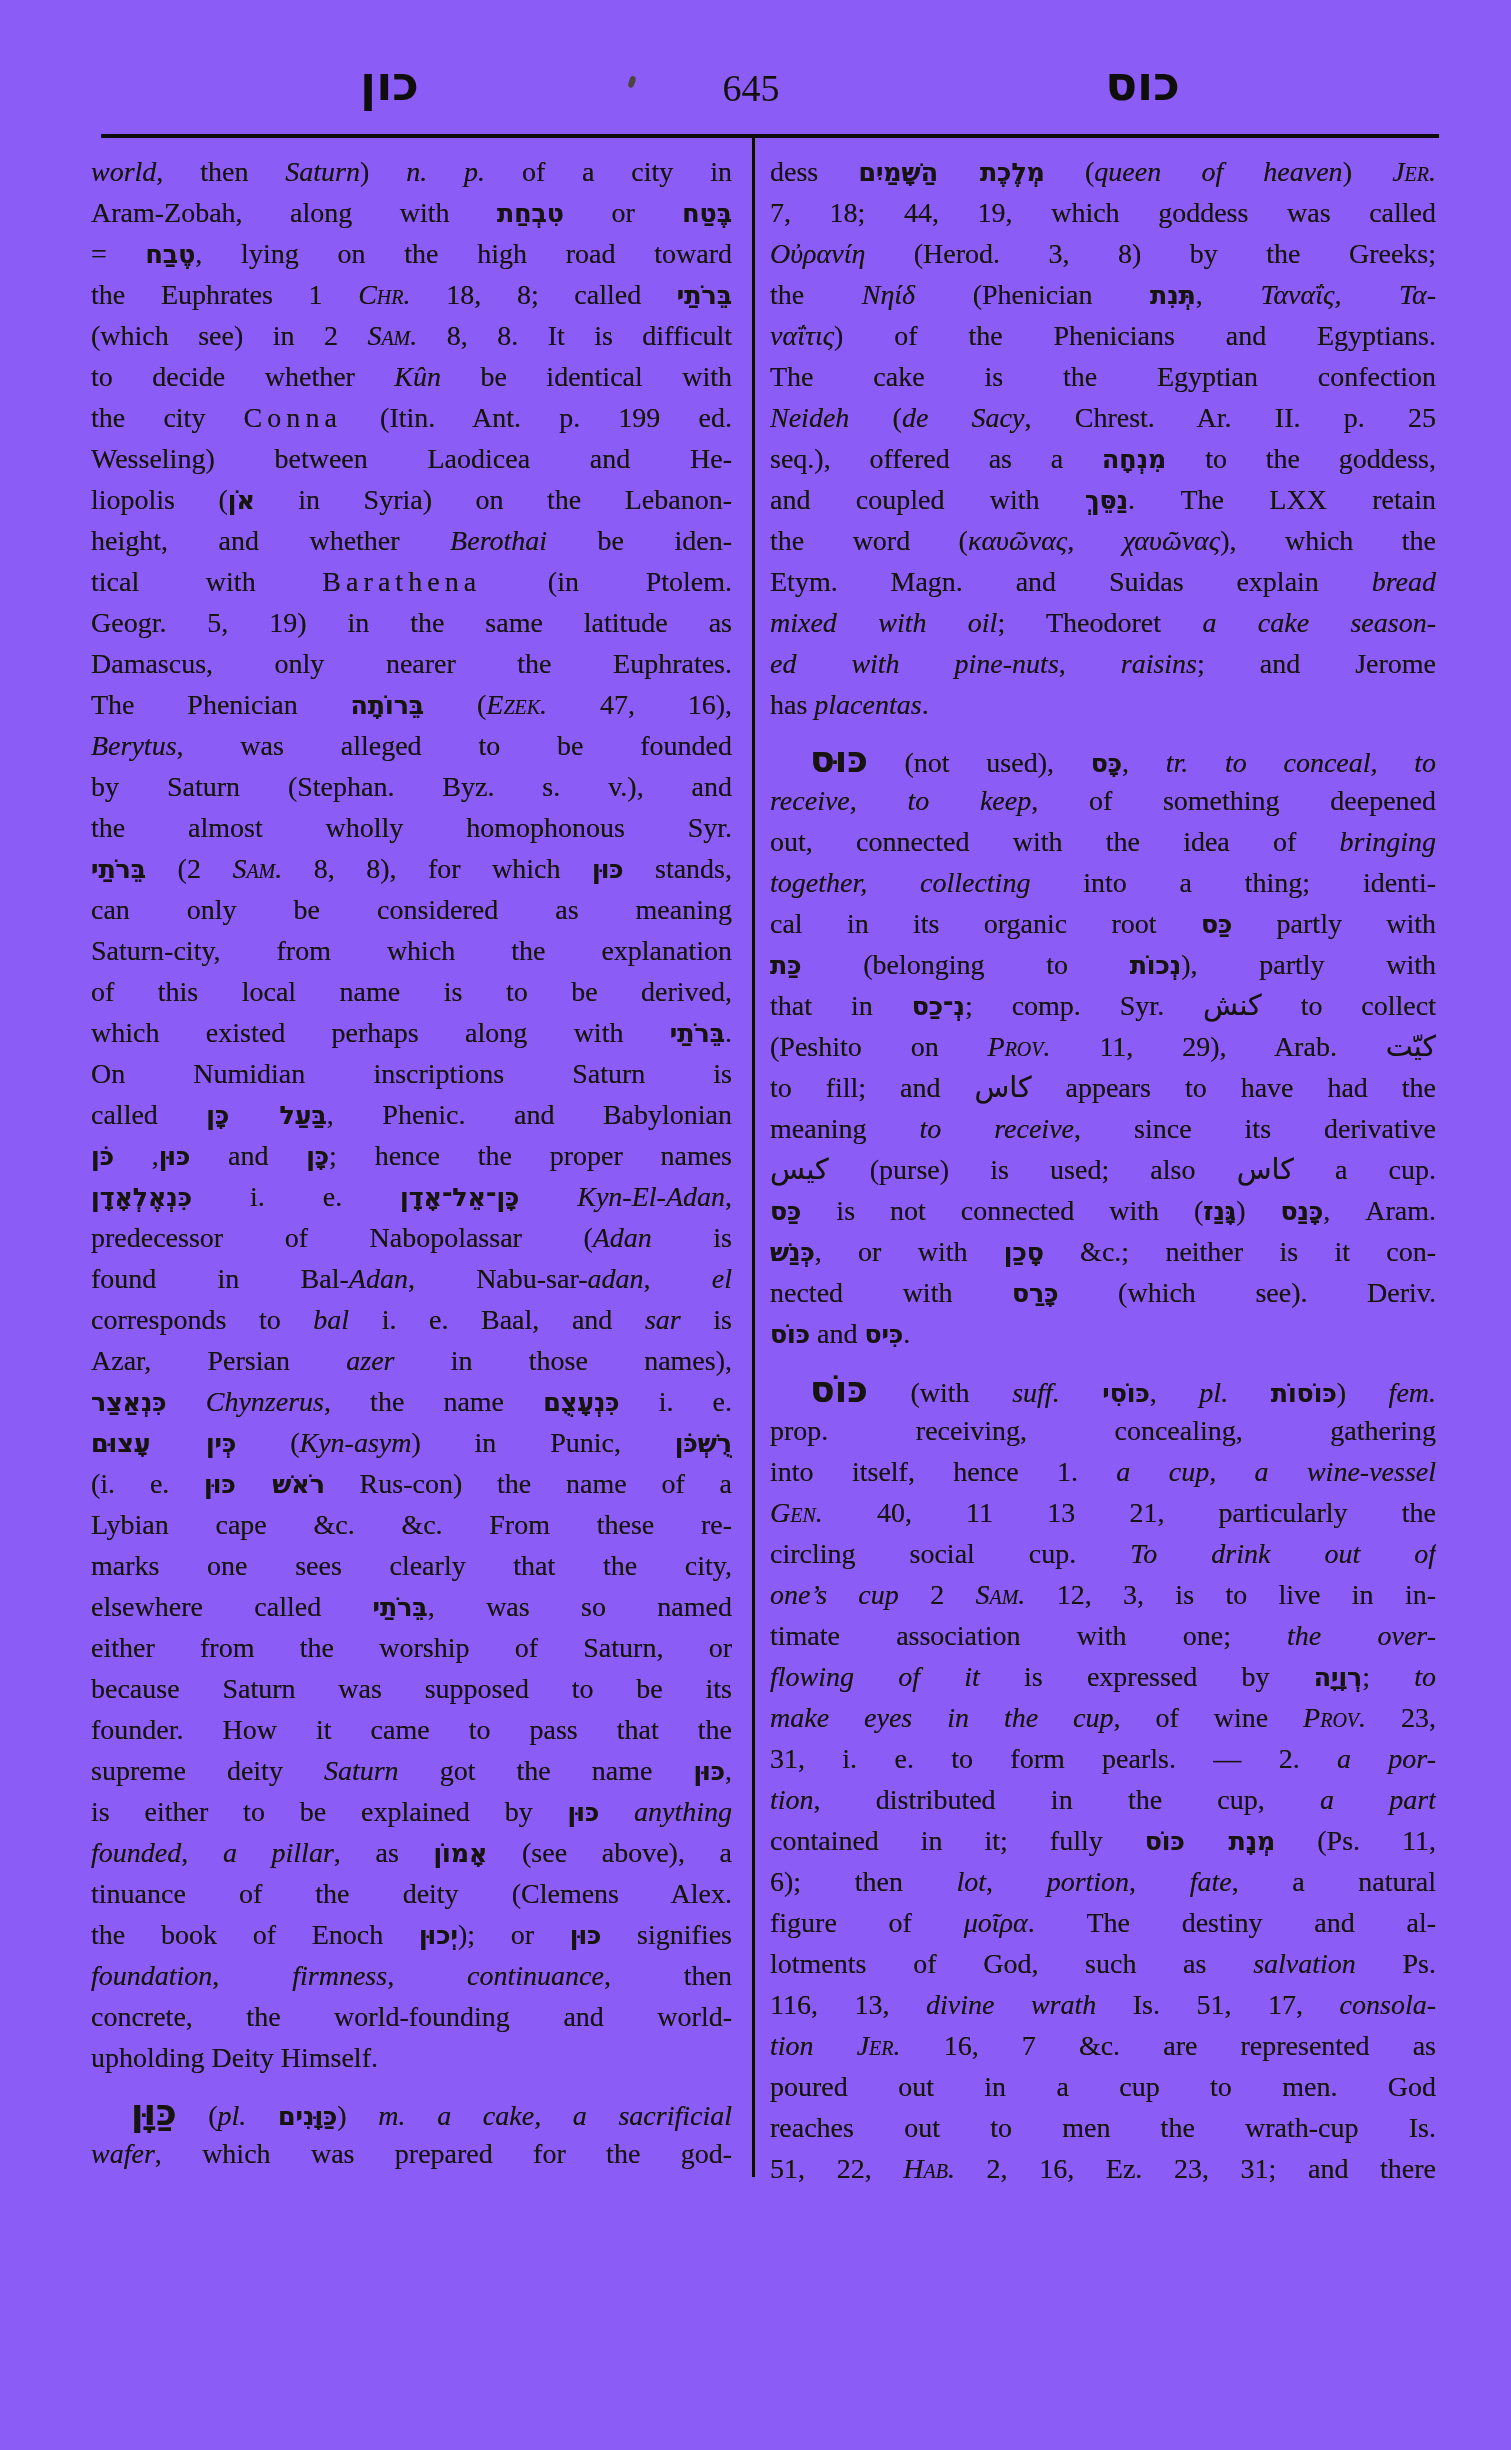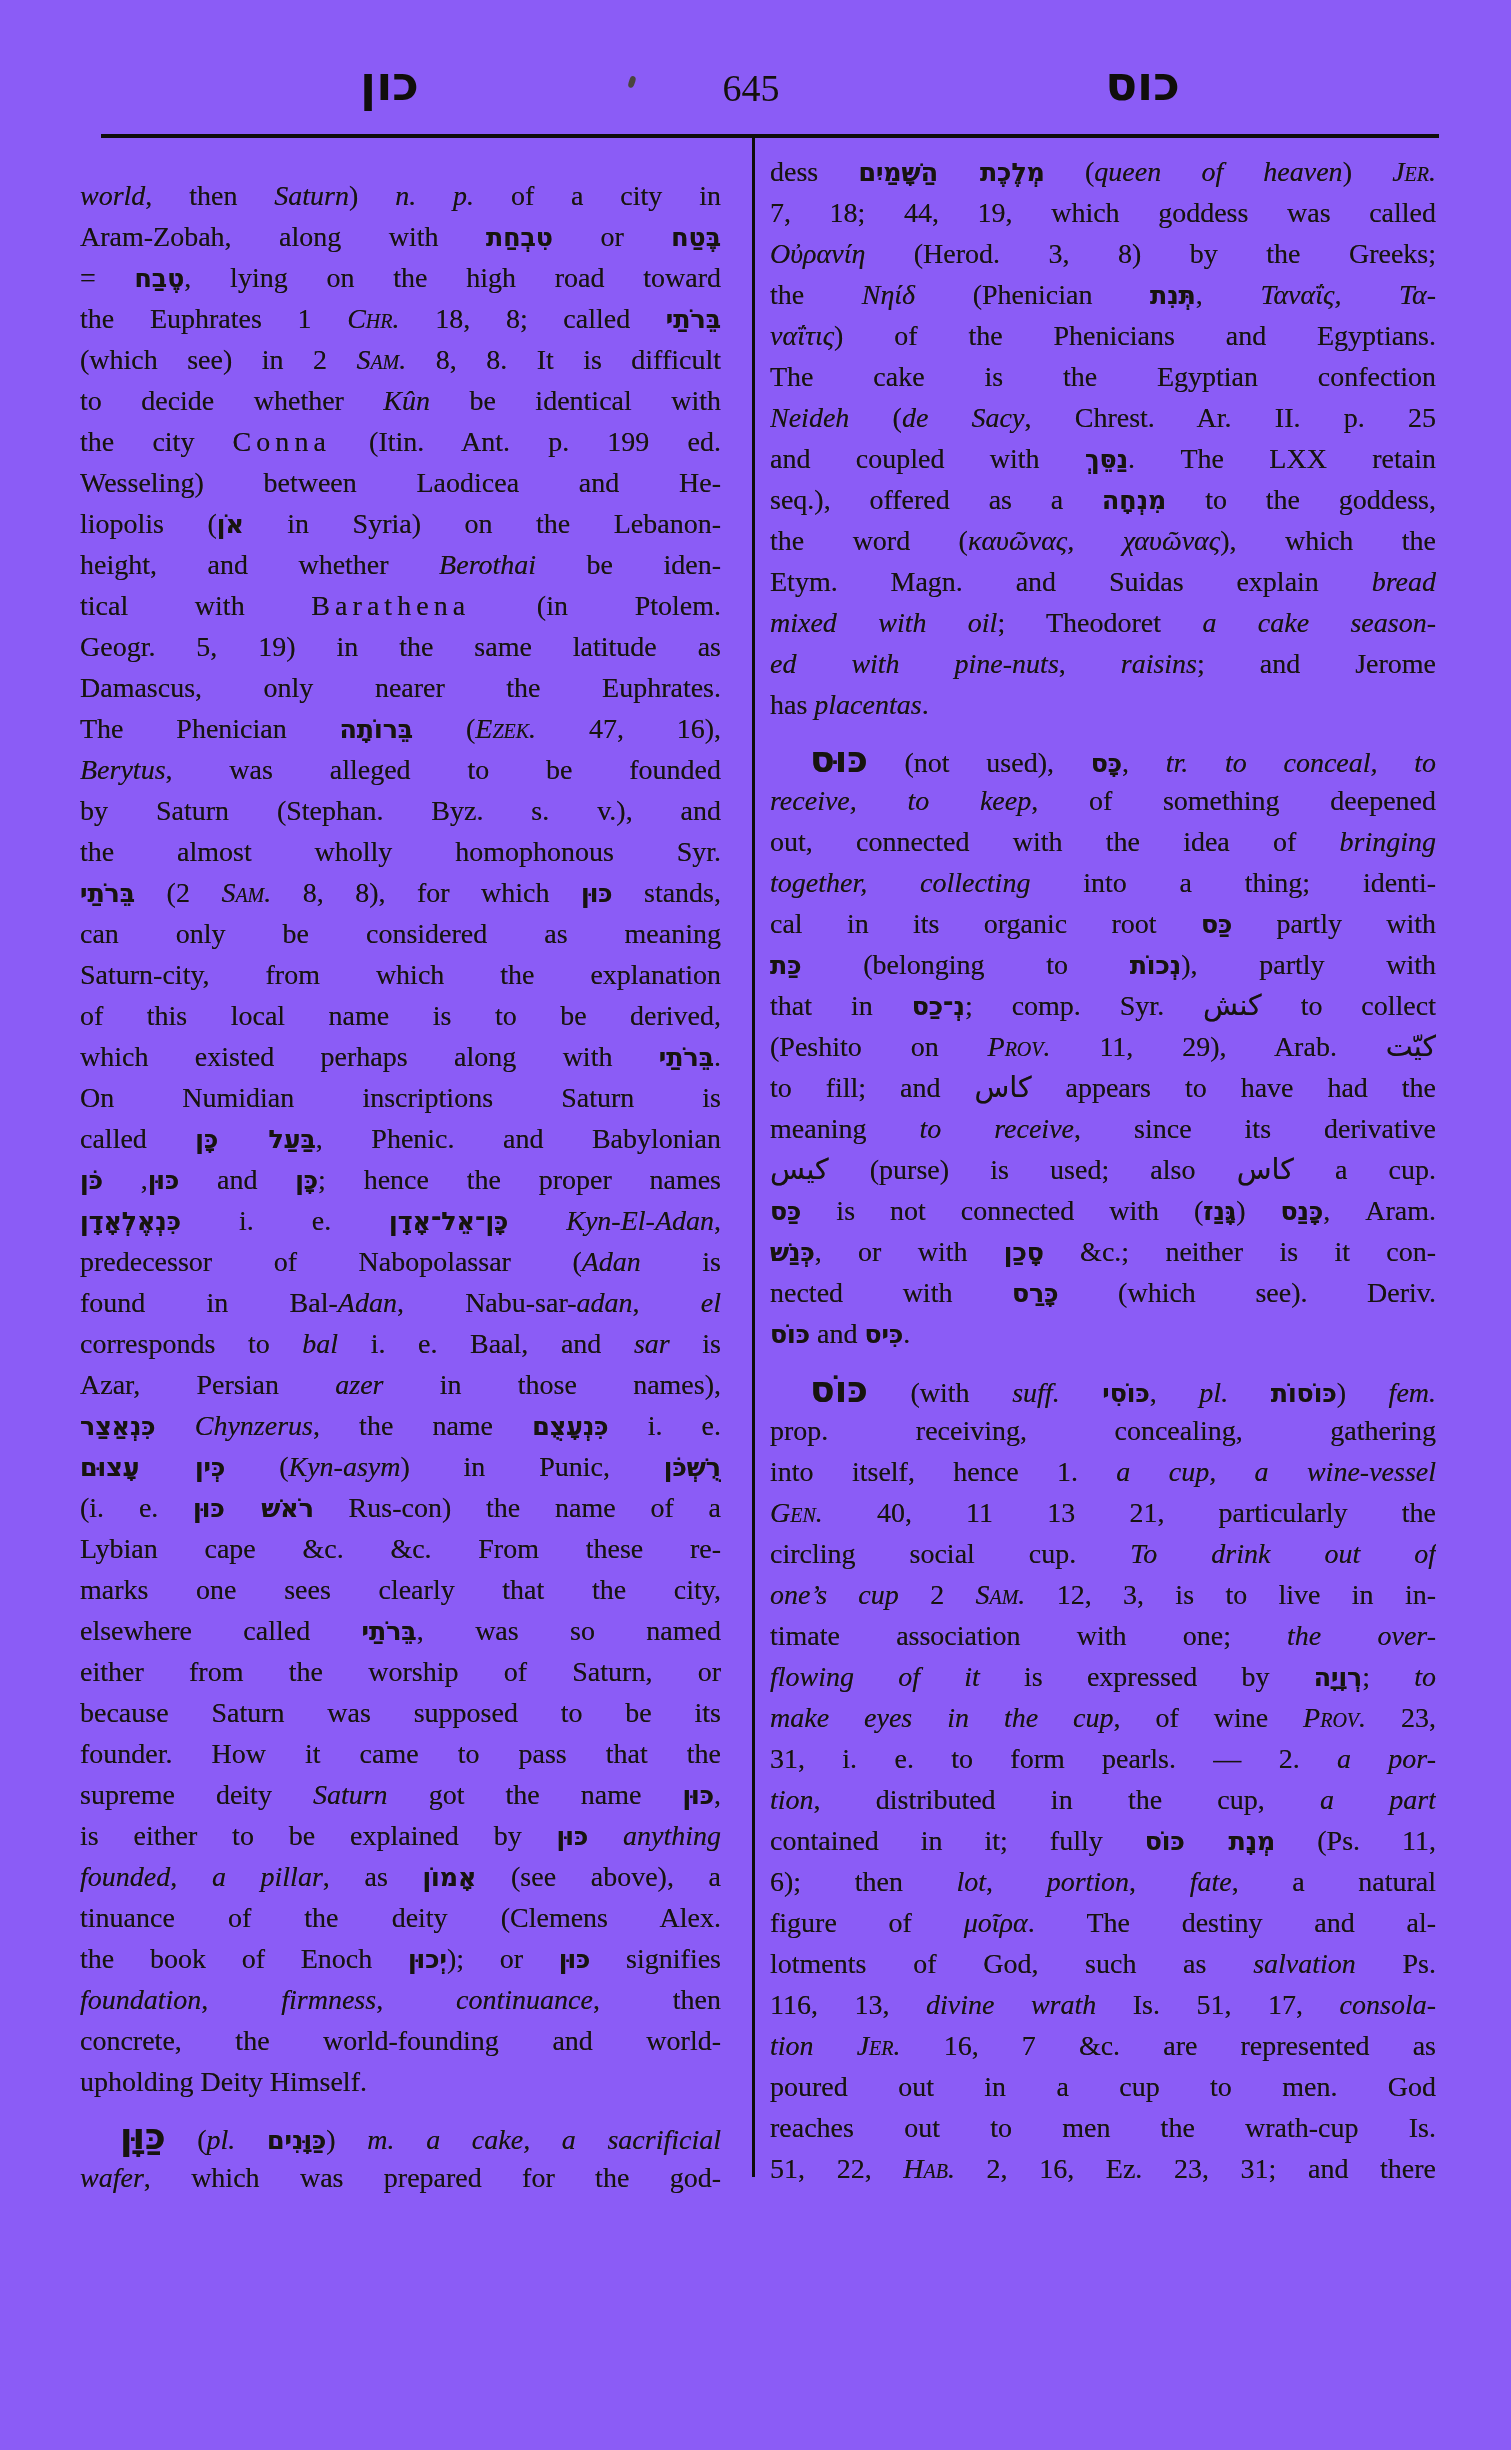--- a/index.html
+++ b/index.html
@@ -31,21 +31,21 @@
   .vrule {
     position:absolute; left:752px; top:137px; width:2.7px; height:2040px;
     background:#0f0d0a;
   }
   .ink-speck {
     position:absolute; left:629px; top:76px; width:6.3px; height:11.7px;
     background:#4a453d; border-radius:50% / 40%;
     transform:rotate(18deg);
   }
   .col { position:absolute; top:151px; }
-  .col.left  { left:80px;  width:641px;margin-top:24px; }
+  .col.left  { left:91px;  width:641px; }
   .col.right { left:770px;  width:666px; }
   .para { margin:0; }
   .para + .para { margin-top:14.4px; }
   .line {
     font-size:28px; line-height:41px; height:41px;
     text-align:justify; overflow:hidden;
     text-shadow:0 0 0.4px rgba(20,16,10,0.55);
     white-space:normal;
   }
   .line.j::after { content:""; display:inline-block; width:100%; height:0; }
@@ -132,22 +132,22 @@
     </div>
   <div class="col right">
       <div class="para">
         <div class="line j"><span class="n">dess </span><span class="he">מְלֶכֶת הַשָּׁמַיִם</span><span class="n"> (</span><span class="i">queen of heaven</span><span class="n">) </span><span class="sc">Jer.</span></div>
         <div class="line j"><span class="n">7, 18; 44, 19, which goddess was called</span></div>
         <div class="line j"><span class="gr">Οὐρανίη</span><span class="n"> (Herod. 3, 8) by the Greeks;</span></div>
         <div class="line j"><span class="n">the </span><span class="gr">Νηίδ</span><span class="n"> (Phenician </span><span class="he">תְּנִת</span><span class="n">, </span><span class="gr">Ταναΐς, Τα-</span></div>
         <div class="line j"><span class="gr">ναΐτις</span><span class="n">) of the Phenicians and Egyptians.</span></div>
         <div class="line j"><span class="n">The cake is the Egyptian confection</span></div>
         <div class="line j"><span class="i">Neideh</span><span class="n"> (</span><span class="i">de Sacy</span><span class="n">, Chrest. Ar. II. p. 25</span></div>
+        <div class="line j"><span class="n">seq.), offered as a </span><span class="he">מִנְחָה</span><span class="n"> to the goddess,</span></div>
         <div class="line j"><span class="n">and coupled with </span><span class="he">נַסֵּךְ</span><span class="n">.  The LXX retain</span></div>
-        <div class="line j"><span class="n">seq.), offered as a </span><span class="he">מִנְחָה</span><span class="n"> to the goddess,</span></div>
         <div class="line j"><span class="n">the word (</span><span class="gr">καυῶνας, χαυῶνας</span><span class="n">), which the</span></div>
         <div class="line j"><span class="n">Etym. Magn. and Suidas explain </span><span class="i">bread</span></div>
         <div class="line j"><span class="i">mixed with oil</span><span class="n">; Theodoret </span><span class="i">a cake season-</span></div>
         <div class="line j"><span class="i">ed with pine-nuts</span><span class="n">, </span><span class="i">raisins</span><span class="n">; and Jerome</span></div>
         <div class="line"><span class="n">has </span><span class="i">placentas</span><span class="n">.</span></div>
       </div>
       <div class="para">
         <div class="line j indent"><span class="hb">כּוּס</span><span class="n"> (not used), </span><span class="he">כָּס</span><span class="n">, </span><span class="i">tr. to conceal, to</span></div>
         <div class="line j"><span class="i">receive, to keep</span><span class="n">, of something deepened</span></div>
         <div class="line j"><span class="n">out, connected with the idea of </span><span class="i">bringing</span></div>

